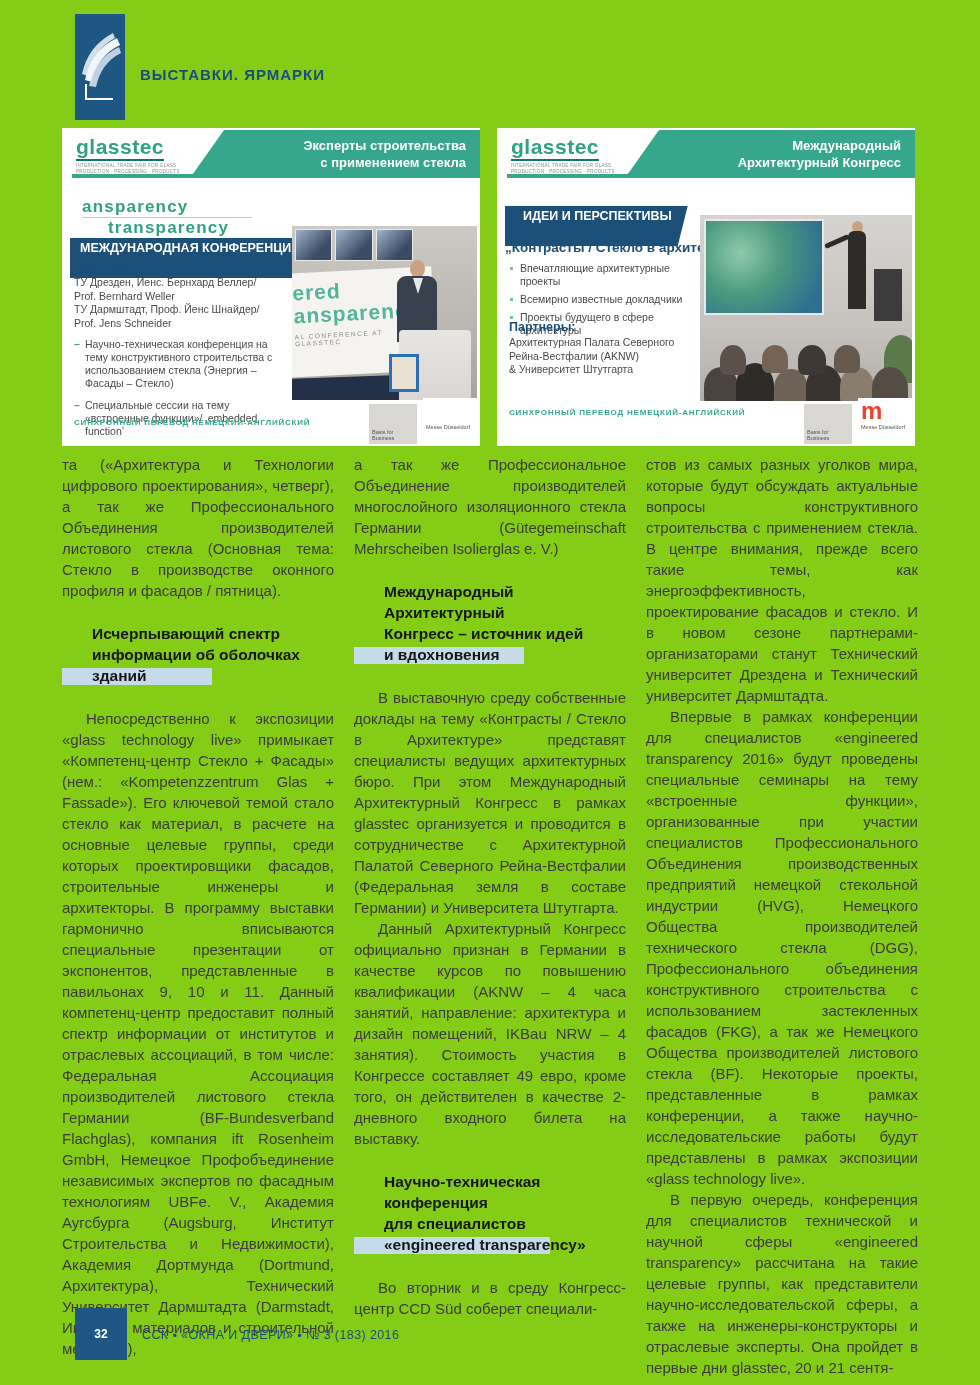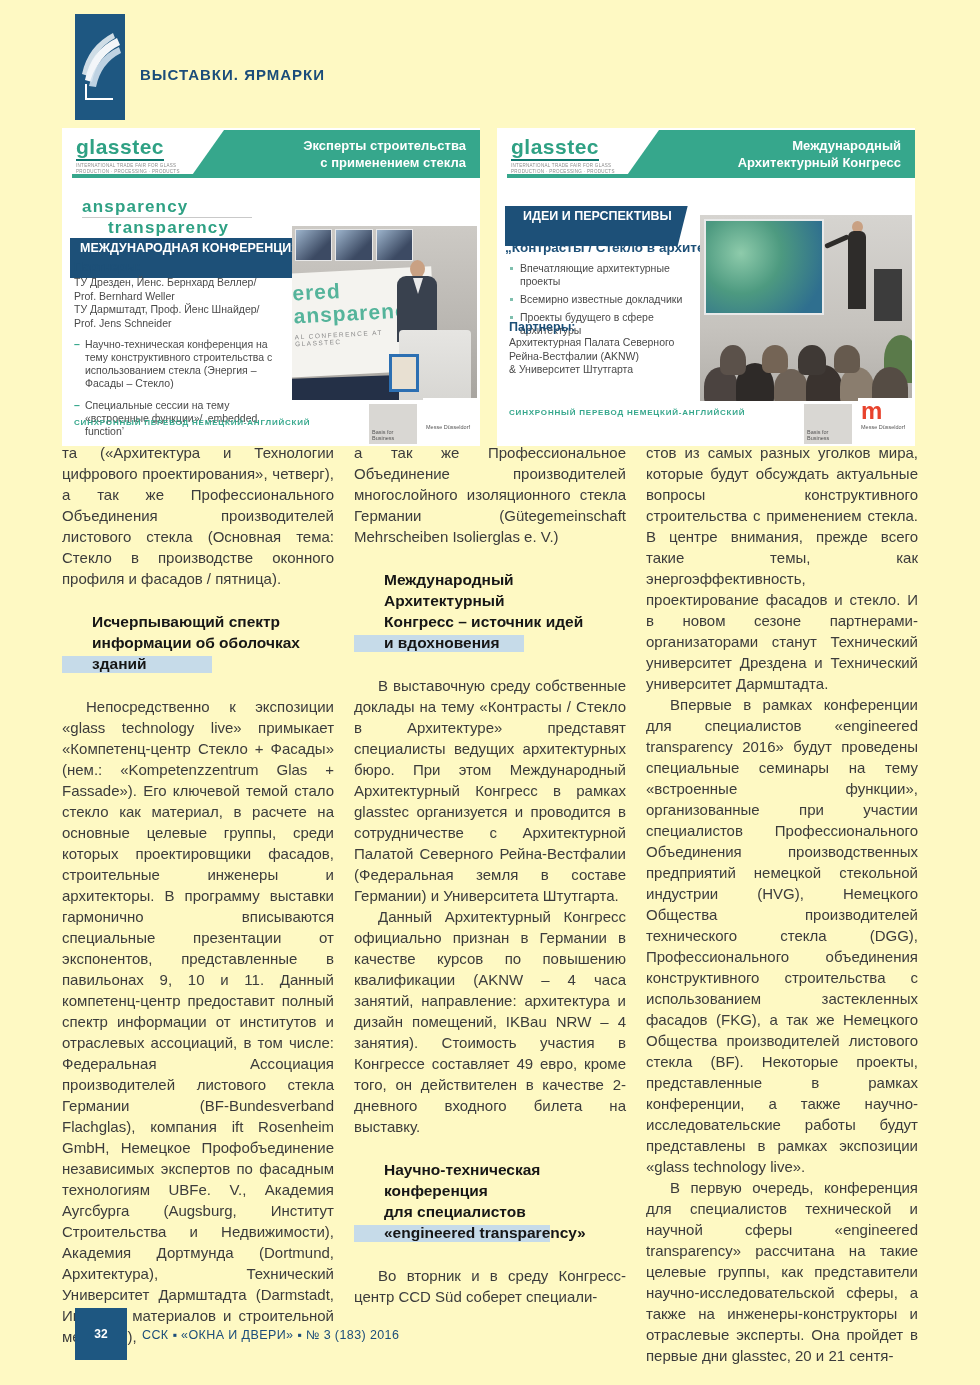--- a/index.html
+++ b/index.html
@@ -1,16 +1,16 @@
 <!DOCTYPE html>
 <html lang="ru"><head>
 <meta charset="utf-8">
 <style>
   html,body{margin:0;padding:0;background:#e8e8e6;}
-  .page{position:relative;width:980px;height:1385px;margin:0 auto;background:#fef9c3;
+  .page{position:relative;width:980px;height:1385px;margin:0 auto;background:#84cc16;
         font-family:"Liberation Sans",sans-serif;overflow:hidden;}
 
   
   .brand-logo{position:absolute;left:75px;top:14px;width:50px;height:106px;background:#1e5781;}
   .section-title{position:absolute;left:140px;top:66px;font-size:15px;font-weight:700;
         color:#1b4d7a;letter-spacing:1px;}
 
   
   .banner{position:absolute;top:128px;width:418px;height:318px;background:#fff;}
   .banner.left{left:62px;} .banner.right{left:497px;}
@@ -82,21 +82,21 @@
   .aud{position:absolute;border-radius:50% 50% 24% 24%;}
 
   .logos-row{position:absolute;right:3px;bottom:2px;display:flex;gap:6px;align-items:flex-end;}
   .basis-box{width:48px;height:40px;background:#d9d7d3;display:flex;align-items:flex-end;
         padding:3px;box-sizing:border-box;font-size:5.5px;line-height:6px;color:#555;}
   .messe-box{width:54px;height:46px;background:#fff;padding:2px 3px;box-sizing:border-box;}
   .m-red{color:#e8432d;font-weight:800;font-size:24px;line-height:22px;letter-spacing:-1px;}
   .messe-cap{font-size:5.5px;line-height:6px;color:#555;margin-top:2px;}
 
   
-  .cols{position:absolute;left:62px;top:442px;width:856px;display:flex;gap:20px;}
+  .cols{position:absolute;left:62px;top:454px;width:856px;display:flex;gap:20px;}
   .col{width:288px;font-size:15px;line-height:21px;color:#3c3c3c;text-align:justify;}
   .col p{margin:0;}
   .col p.ind{text-indent:24px;}
   .heading{position:relative;z-index:0;margin:22px 0;padding-left:30px;font-weight:700;
         font-size:15.5px;line-height:21px;color:#161616;white-space:pre-line;}
   .hl{position:absolute;left:0;height:17px;background:#c6dbe9;z-index:-1;}
   .hl.l3{top:45px;width:150px;}
   .hl.l4{top:66px;width:170px;}
   .hl.l4w{top:66px;width:196px;}
 

